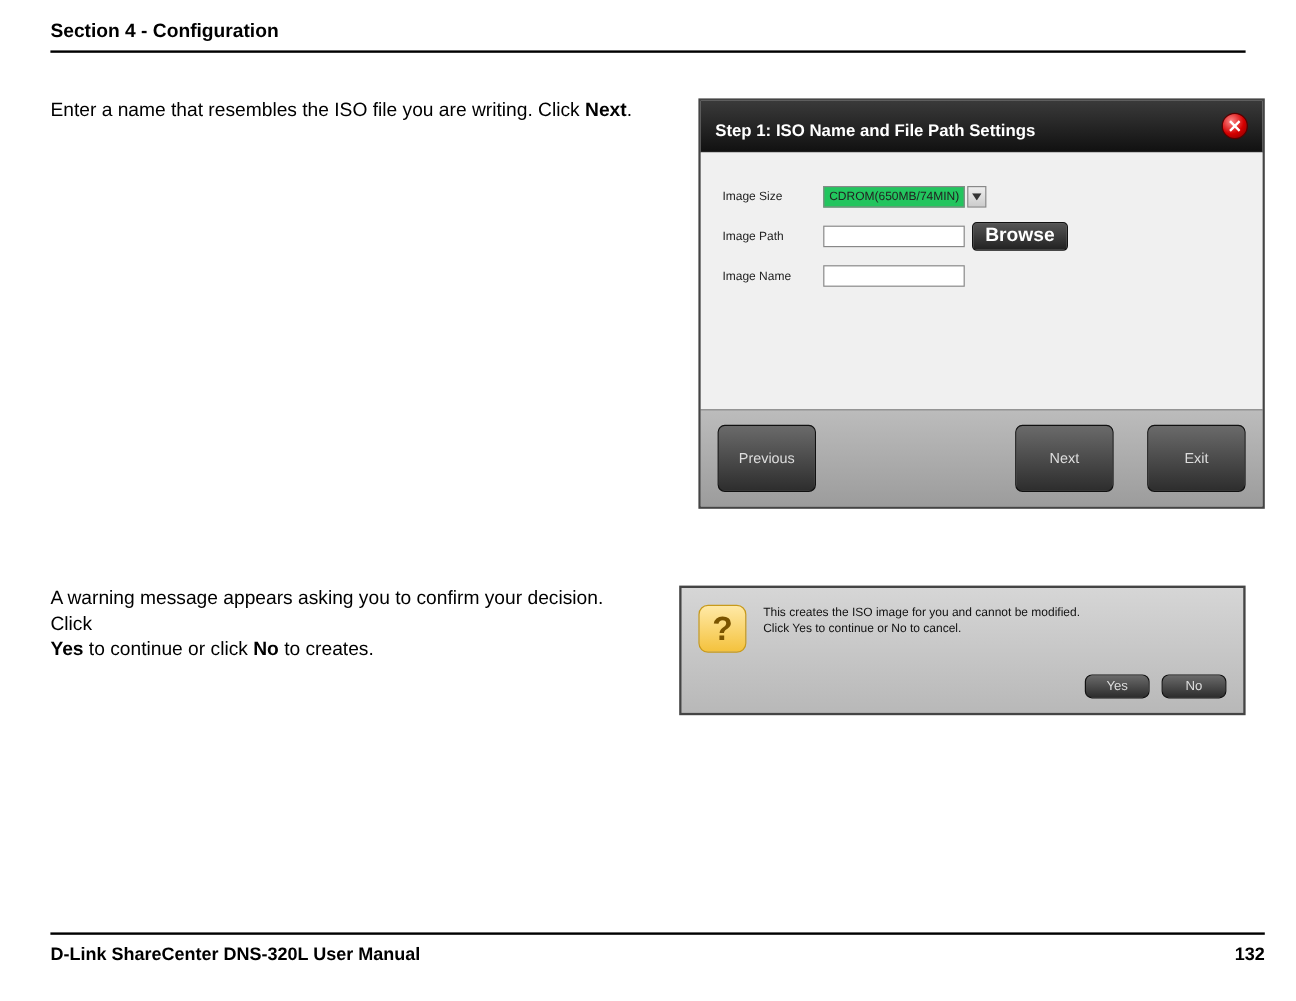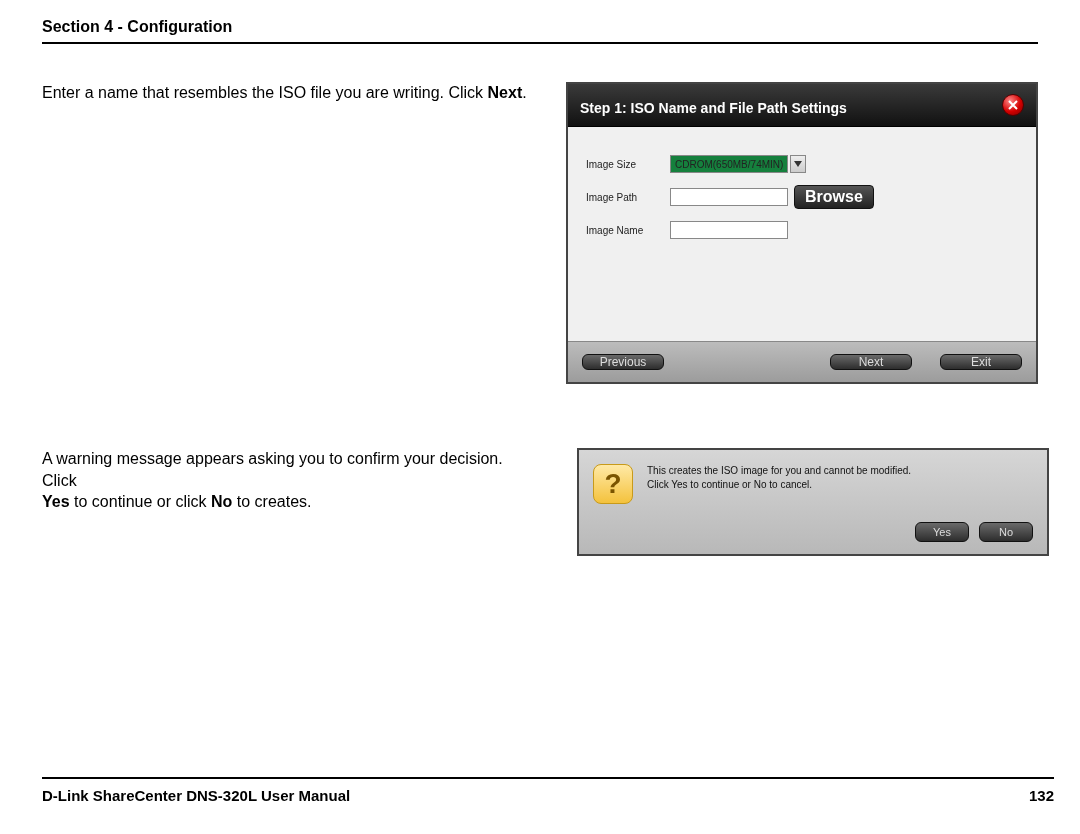--- a/index.html
+++ b/index.html
@@ -12,21 +12,21 @@
     position: relative;
     padding: 18px 42px 0 42px;
   }
   .header-line {
     font-size: 16px;
     font-weight: 700;
     padding-bottom: 6px;
     border-bottom: 2px solid #000;
     margin-bottom: 38px;
   }
-  .row { display: flex; gap: 28px; }
+  .row { display: flex; gap: 44px; }
   .left-col { flex: 0 0 496px; font-size: 16px; line-height: 1.35; }
   .left-col b, .left-strong { font-weight: 700; }
   .right-col { flex: 1; }
 
   
   .wizard {
     border: 2px solid #444;
     width: 472px;
     background: linear-gradient(#c9c9c9,#b8b8b8);
   }
@@ -53,21 +53,21 @@
     background: #f0f0f0;
     padding: 28px 18px 90px 18px;
     min-height: 200px;
     font-family: Verdana, Arial, sans-serif;
     font-size: 10px;
     color: #222;
   }
   .form-row { display: flex; align-items: center; margin-bottom: 12px; }
   .form-row label { width: 84px; }
   .select-wrap {
-    background: #15803d; border: 1px solid #888; height: 18px; font-size: 10px;
+    background: #22c55e; border: 1px solid #888; height: 18px; font-size: 10px;
     display: inline-flex; align-items: center; padding: 0 4px;
   }
   .select-arrow {
     border: 1px solid #888; width: 16px; height: 18px; display: inline-flex;
     align-items: center; justify-content: center; margin-left: 2px; background: linear-gradient(#eee,#ccc);
   }
   .txt {
     border: 1px solid #888; background: #fff; height: 18px; width: 118px; font-size: 10px;
   }
   .btn-dark {
@@ -77,26 +77,26 @@
   }
   .wiz-footer {
     background: linear-gradient(#bcbcbc,#9c9c9c);
     border-top: 1px solid #888;
     padding: 12px 14px;
     display: flex; justify-content: space-between; align-items: center;
   }
   .btn-pill {
     background: linear-gradient(#6a6a6a,#2d2d2d);
     color: #ddd; font-size: 12px; border: 1px solid #111; border-radius: 6px;
-    padding: 0 0; width: 82px; text-align: center; cursor: pointer;
+    padding: 20px 0; width: 82px; text-align: center; cursor: pointer;
   }
   .footer-right { display: flex; gap: 28px; }
 
   
-  .row2 { margin-top: 64px; display: flex; gap: 39px; }
+  .row2 { margin-top: 64px; display: flex; gap: 28px; }
   .confirm {
     border: 2px solid #444; width: 472px; background: linear-gradient(#d6d6d6,#b8b8b8);
     padding: 14px 14px 12px 14px;
     font-family: Verdana, Arial, sans-serif;
   }
   .confirm-top { display: flex; gap: 14px; align-items: flex-start; }
   .q-icon {
     width: 40px; height: 40px; border-radius: 8px;
     background: linear-gradient(#ffe9a6,#f4c23d);
     border: 1px solid #c89a1a;

